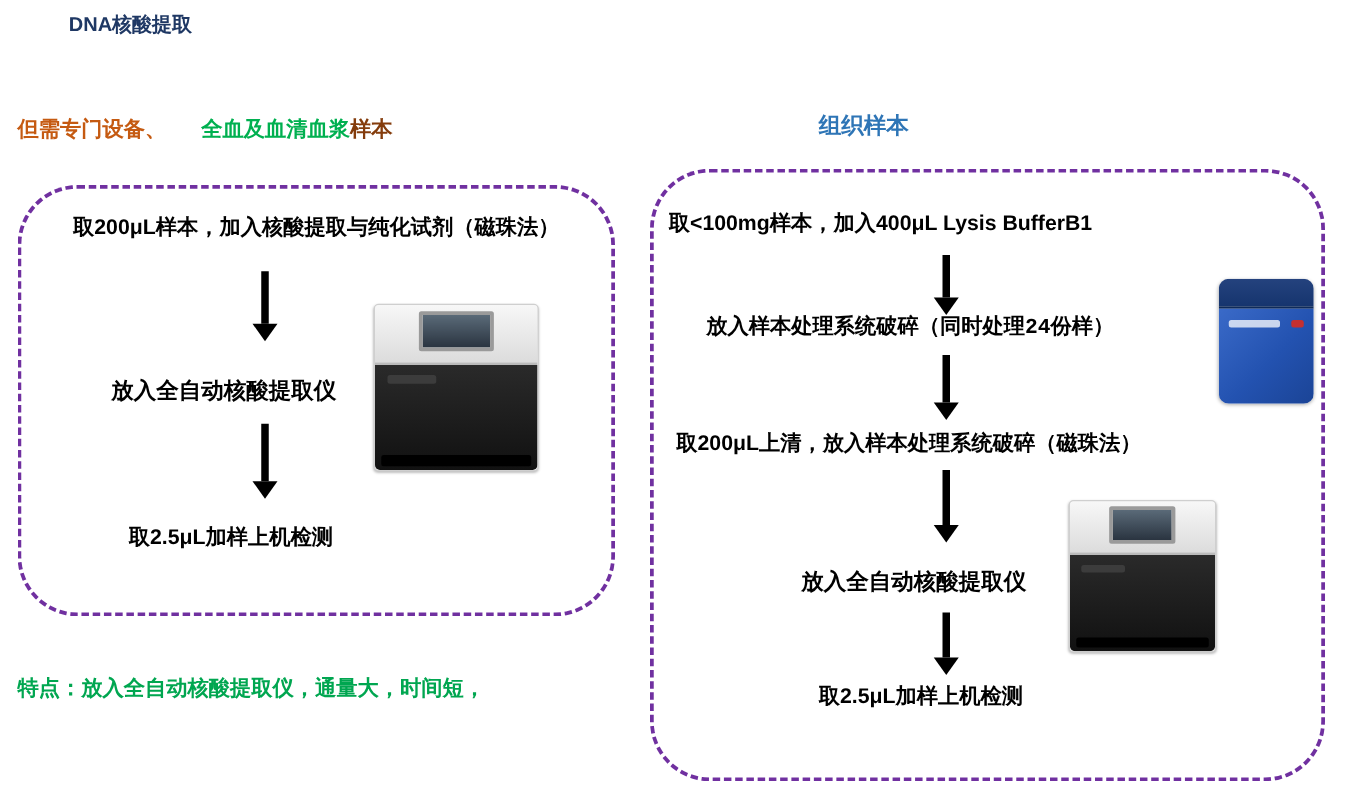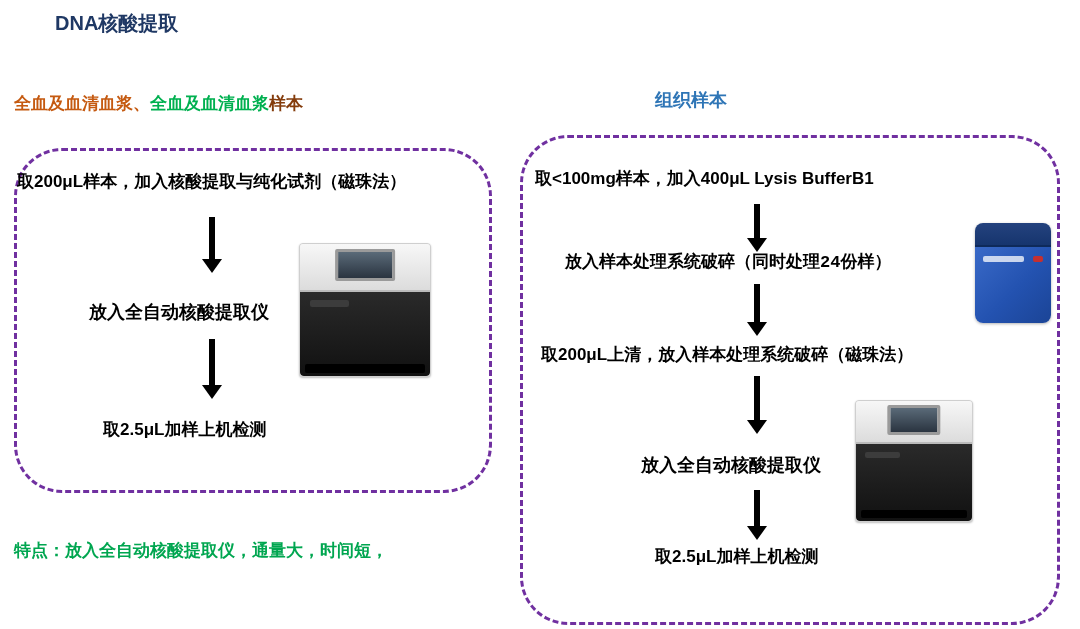--- a/index.html
+++ b/index.html
@@ -4,30 +4,30 @@
 <style>
   * { margin:0; padding:0; box-sizing:border-box; }
   html,body { background:#ffffff; }
   body { font-family:"Liberation Sans","DejaVu Sans",sans-serif; }
   .canvas {
     position:relative; width:1080px; height:629px; background:#fff; overflow:hidden;
   }
 
   .page-title {
     position:absolute; left:55px; top:10px;
-    font-size:20px; font-weight:700; color:var(--title_navy,#1F3864);
+    font-size:16px; font-weight:700; color:var(--title_navy,#1F3864);
   }
 
   
   .left-heading {
     position:absolute; left:14px; top:92px;
     font-size:17px; font-weight:700; white-space:nowrap;
   }
   .left-heading .hp0 { color:var(--secretion_orange,#C55A11); }
-  .left-heading .hp1 { color:var(--blood_green,#00B050); }
+  .left-heading .hp1 { color:var(--blood_green,#00B050);margin-left:28px; }
   .left-heading .hp2 { color:var(--sample_maroon,#843C0C); }
   .right-heading {
     position:absolute; left:655px; top:88px;
     font-size:18px; font-weight:700; color:var(--tissue_blue,#2E75B6);font-family:Liberation Serif, serif;
   }
 
   
   .flow-box {
     position:absolute; border:3px dashed var(--box_purple,#7030A0);
     border-radius:48px; background:transparent;
@@ -82,27 +82,27 @@
   }
 </style>
 </head>
 <body>
 
 <div class="canvas">
 
   <div class="page-title">DNA核酸提取</div>
 
   <div class="left-heading">
-    <span class="hp0">全血及血清血浆、</span><span class="hp1">全血及血清血浆</span><span class="hp2">样本</span>
+    <span class="hp0">但需专门设备、</span><span class="hp1">全血及血清血浆</span><span class="hp2">样本</span>
   </div>
 
   <div class="right-heading">组织样本</div>
 
   <div class="flow-box left">
-    <div class="step" style="left:0; top:20px; width:100%; text-align:left;">取200μL样本，加入核酸提取与纯化试剂（磁珠法）</div>
+    <div class="step" style="left:0; top:20px; width:100%; text-align:center;">取200μL样本，加入核酸提取与纯化试剂（磁珠法）</div>
 
     <div class="arrow" style="left:185px; top:66px; height:56px;">
       <div class="stem"></div>
         <div class="head"></div>
     </div>
 
     <div class="step" style="left:72px; top:150px; font-size:18px;">放入全自动核酸提取仪</div>
 
     <div class="extractor" style="left:282px; top:92px; width:132px; height:134px;">
       <div class="ex-top">

